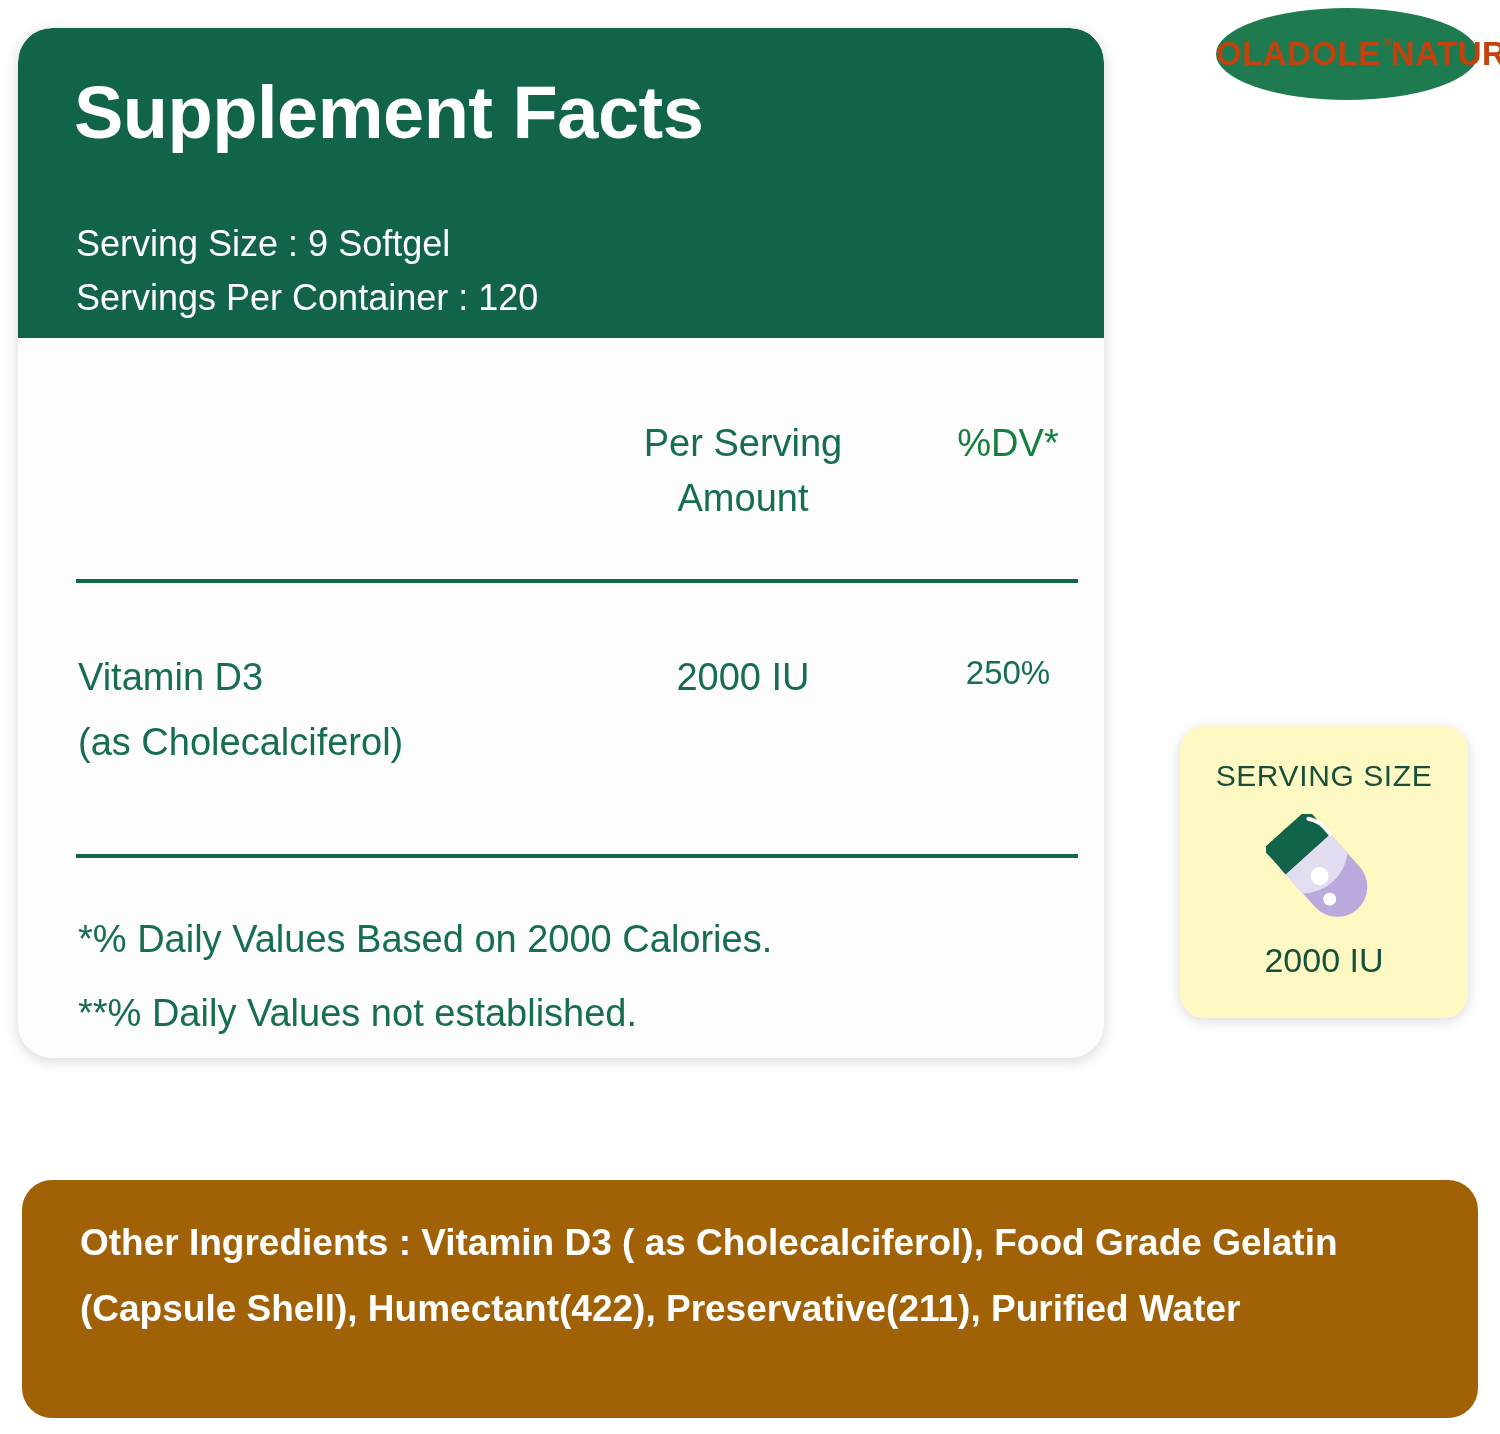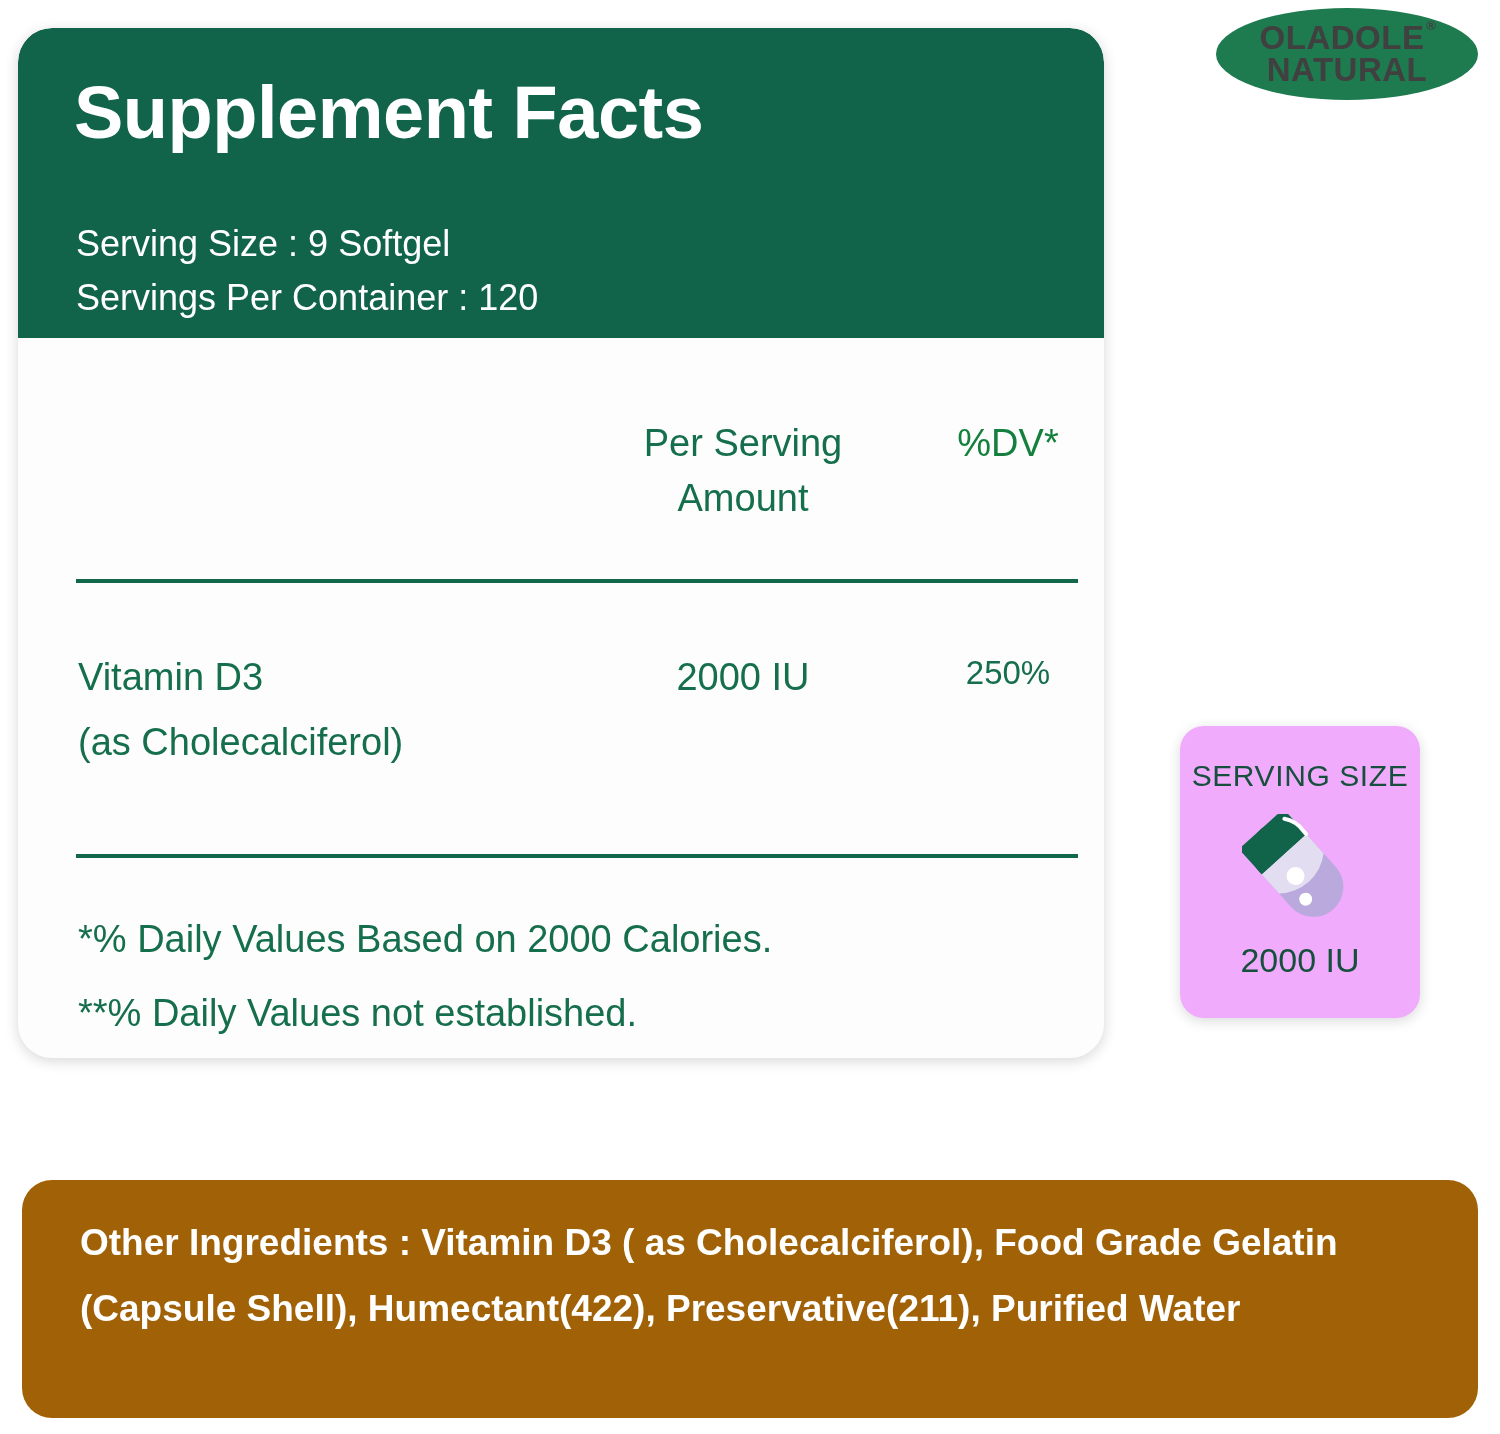--- a/index.html
+++ b/index.html
@@ -27,24 +27,24 @@
   .logo-oval {
     position: absolute;
     inset: 0;
     background: #1E7A4F;
     border-radius: 50%;
   }
   .logo-text {
     position: absolute;
     inset: 0;
     display: flex;
-    flex-direction: column;
+    flex-direction: row;
     align-items: center;
-    justify-content: center;
-    color: #404040;
+    justify-content: space-between;
+    color: #c2410c;
     font-weight: 800;
     letter-spacing: 0.5px;
     line-height: 0.96;
   }
   .logo-line1 {
     font-size: 33px;
     position: relative;
     padding-right: 10px;
   }
   .logo-reg {
@@ -179,23 +179,23 @@
     color: #156E4C;
     font-size: 38px;
     line-height: 1.95;
   }
 
   
   .serving-card {
     position: absolute;
     left: 1180px;
     top: 726px;
-    width: 240px;
+    width: 288px;
     height: 292px;
-    background: #f0abfc;
+    background: #fef9c3;
     border-radius: 24px;
     box-shadow: 0 3px 13px rgba(0,0,0,0.15);
   }
   .serving-card-title {
     position: absolute;
     left: 0;
     top: 33px;
     width: 100%;
     text-align: center;
     color: #16503C;

